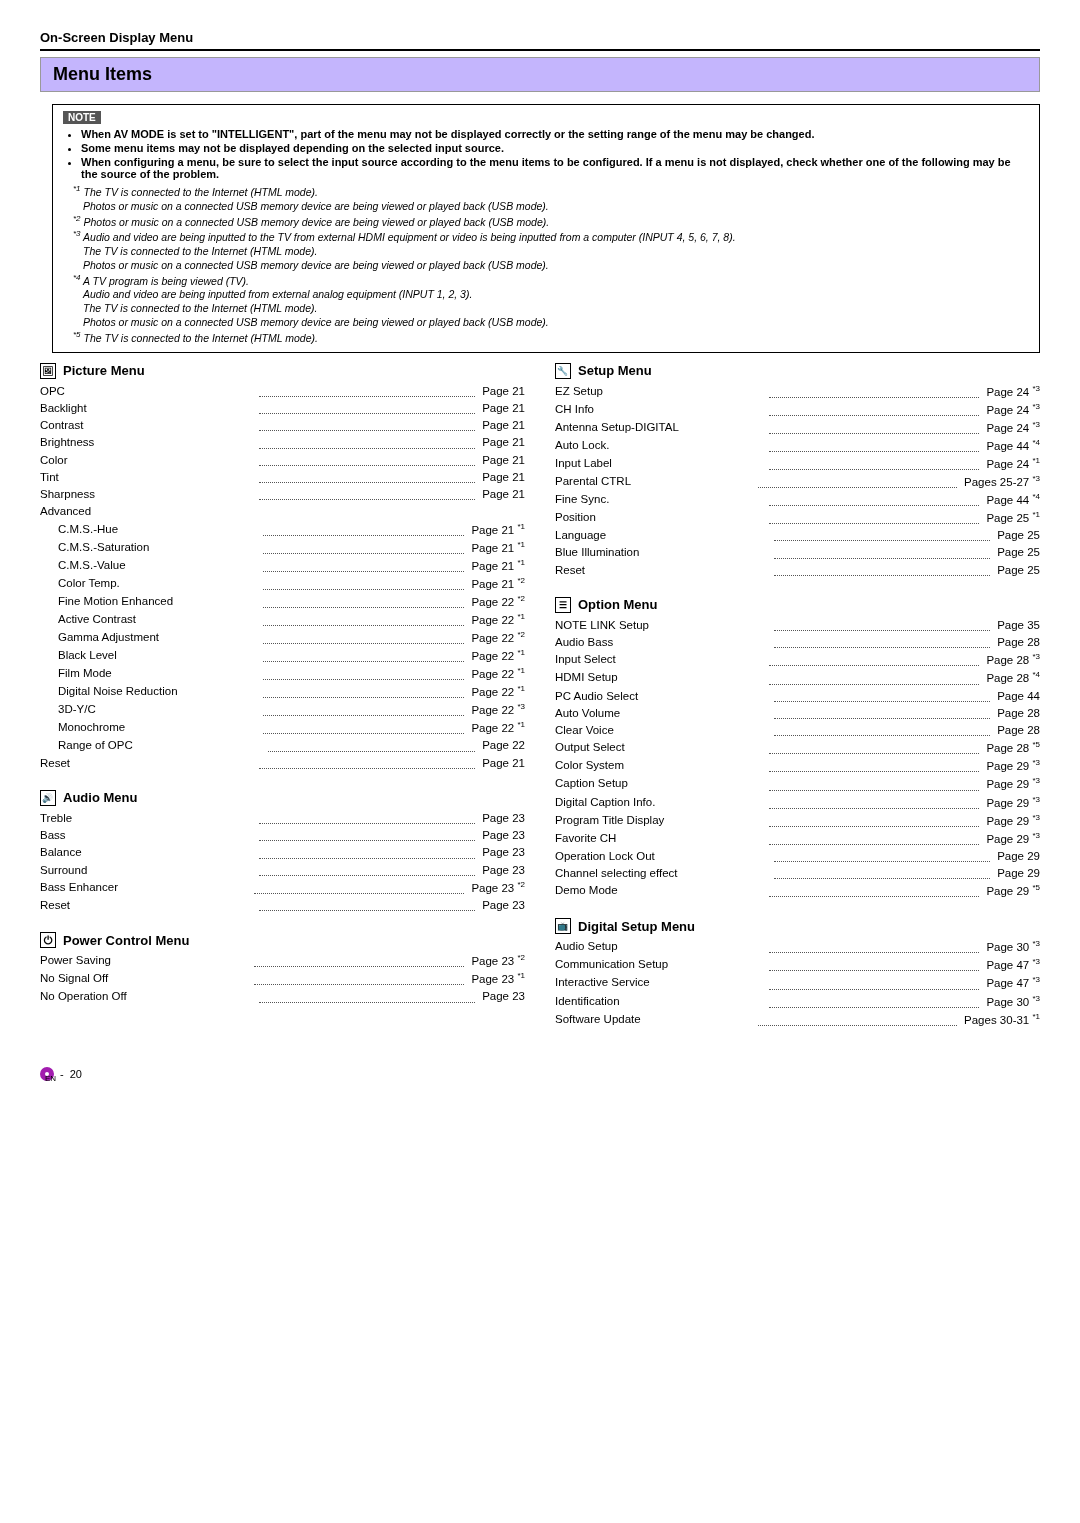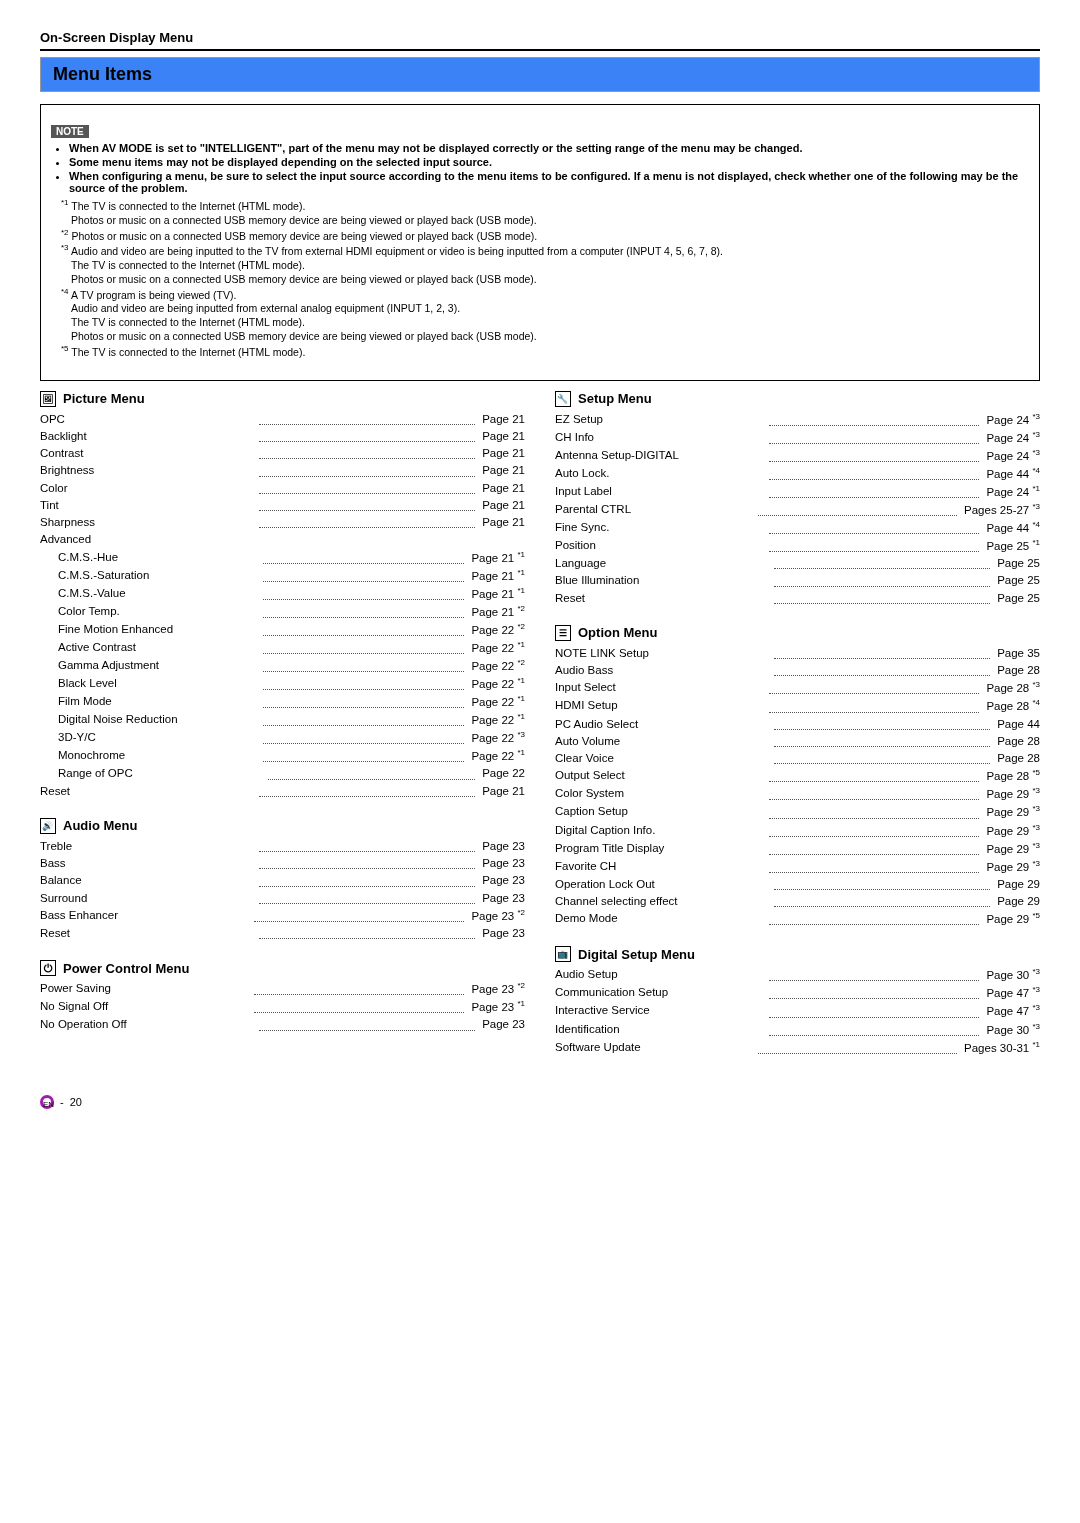--- a/index.html
+++ b/index.html
@@ -15,35 +15,36 @@
 
     .page-header {
       font-size: 13px;
       font-weight: bold;
       margin-bottom: 6px;
       border-bottom: 2px solid #000;
       padding-bottom: 4px;
     }
 
     .menu-items-header {
-      background: #3b82f6;
+      background: #c4b5fd;
       font-size: 18px;
       font-weight: bold;
       padding: 6px 12px;
       border: 1px solid #999;
       margin-bottom: 12px;
       display: flex;
       align-items: center;
     }
 
     .note-box {
       border: 1.5px solid #000;
-      padding: 20px 10px;
+      padding: 6px 10px;
       margin-bottom: 10px;
       font-size: 11px;
+      margin-left: 12px;
     }
     .note-label {
       background: #555;
       color: #fff;
       font-weight: bold;
       font-size: 10px;
       padding: 1px 5px;
       display: inline-block;
       margin-bottom: 4px;
     }
@@ -52,20 +53,21 @@
       padding-left: 18px;
       margin-bottom: 4px;
       font-weight: bold;
     }
     .note-box li {
       margin-bottom: 2px;
     }
     .footnotes {
       font-size: 10.5px;
       padding-left: 10px;
+      font-style: italic;
     }
     .footnotes p {
       margin-bottom: 2px;
     }
     .footnote-super {
       font-size: 8px;
       vertical-align: super;
     }
 
     .two-col {
@@ -124,21 +126,21 @@
 
     .page-footer {
       margin-top: 20px;
       font-size: 11px;
       display: flex;
       align-items: center;
       gap: 6px;
     }
     .footer-circle {
       display: inline-block;
-      border: 3px solid #a21caf;
+      border: 5px solid #a21caf;
       border-radius: 50%;
       width: 14px;
       height: 14px;
       font-size: 8px;
       text-align: left;
       line-height: 14px;
     }
   </style>
 </head>
 <body>

